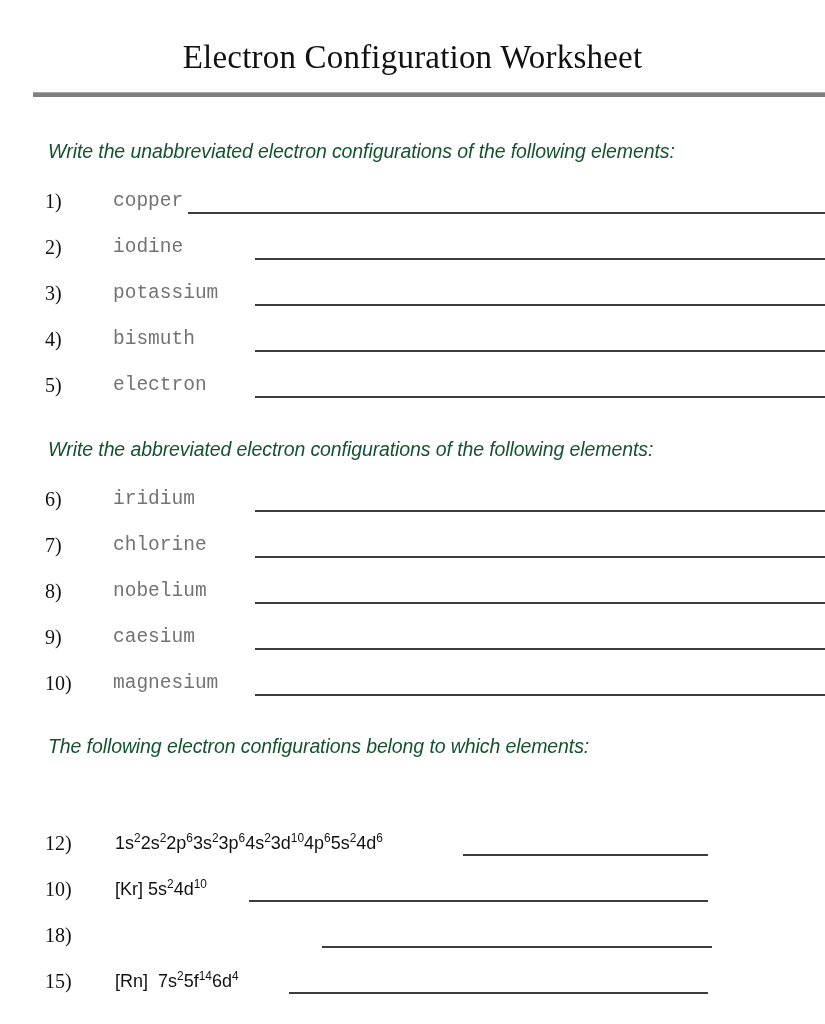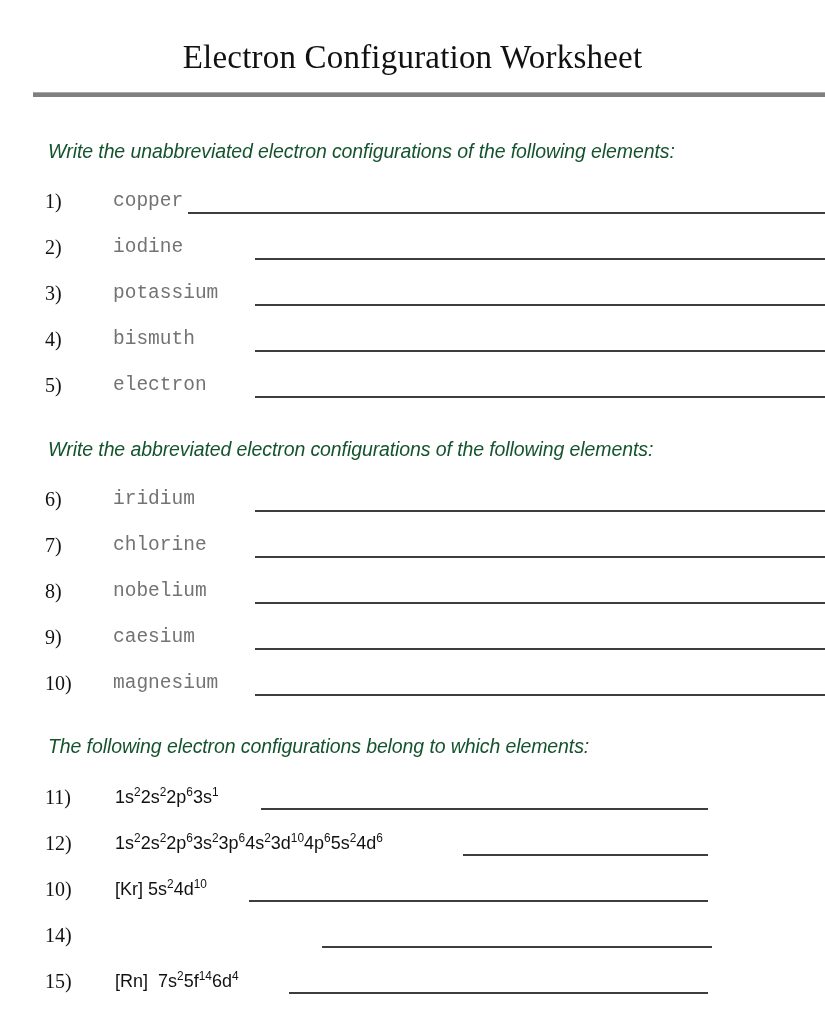--- a/index.html
+++ b/index.html
@@ -228,40 +228,35 @@
   </div>
 
   <div class="qrow" style="top:668px;">
     <span class="qnum">10)</span>
     <span class="qname">magnesium</span>
     <span class="blank blank-std"></span>
   </div>
 
   <div class="section-heading sh-3">The following electron configurations belong to which elements:</div>
 
-  <div class="crow" style="top:782px;">
-    <span class="cnum">11)</span>
-    <span class="cfg">1s<sup>2</sup>2s<sup>2</sup>2p<sup>6</sup>3s<sup>1</sup></span>
-    <span class="cblank" style="left:261px; width:447px;"></span>
-  </div>
 
   <div class="crow" style="top:828px;">
     <span class="cnum">12)</span>
     <span class="cfg">1s<sup>2</sup>2s<sup>2</sup>2p<sup>6</sup>3s<sup>2</sup>3p<sup>6</sup>4s<sup>2</sup>3d<sup>10</sup>4p<sup>6</sup>5s<sup>2</sup>4d<sup>6</sup></span>
     <span class="cblank" style="left:463px; width:245px;"></span>
   </div>
 
   <div class="crow" style="top:874px;">
     <span class="cnum">10)</span>
     <span class="cfg">[Kr] 5s<sup>2</sup>4d<sup>10</sup></span>
     <span class="cblank" style="left:249px; width:459px;"></span>
   </div>
 
   <div class="crow" style="top:920px;">
-    <span class="cnum">14)</span>
+    <span class="cnum">18)</span>
     <span class="cblank" style="left:322px; width:390px;"></span>
   </div>
 
   <div class="crow" style="top:966px;">
     <span class="cnum">15)</span>
     <span class="cfg">[Rn]&nbsp; 7s<sup>2</sup>5f<sup>14</sup>6d<sup>4</sup></span>
     <span class="cblank" style="left:289px; width:419px;"></span>
   </div>
 
 </div>

